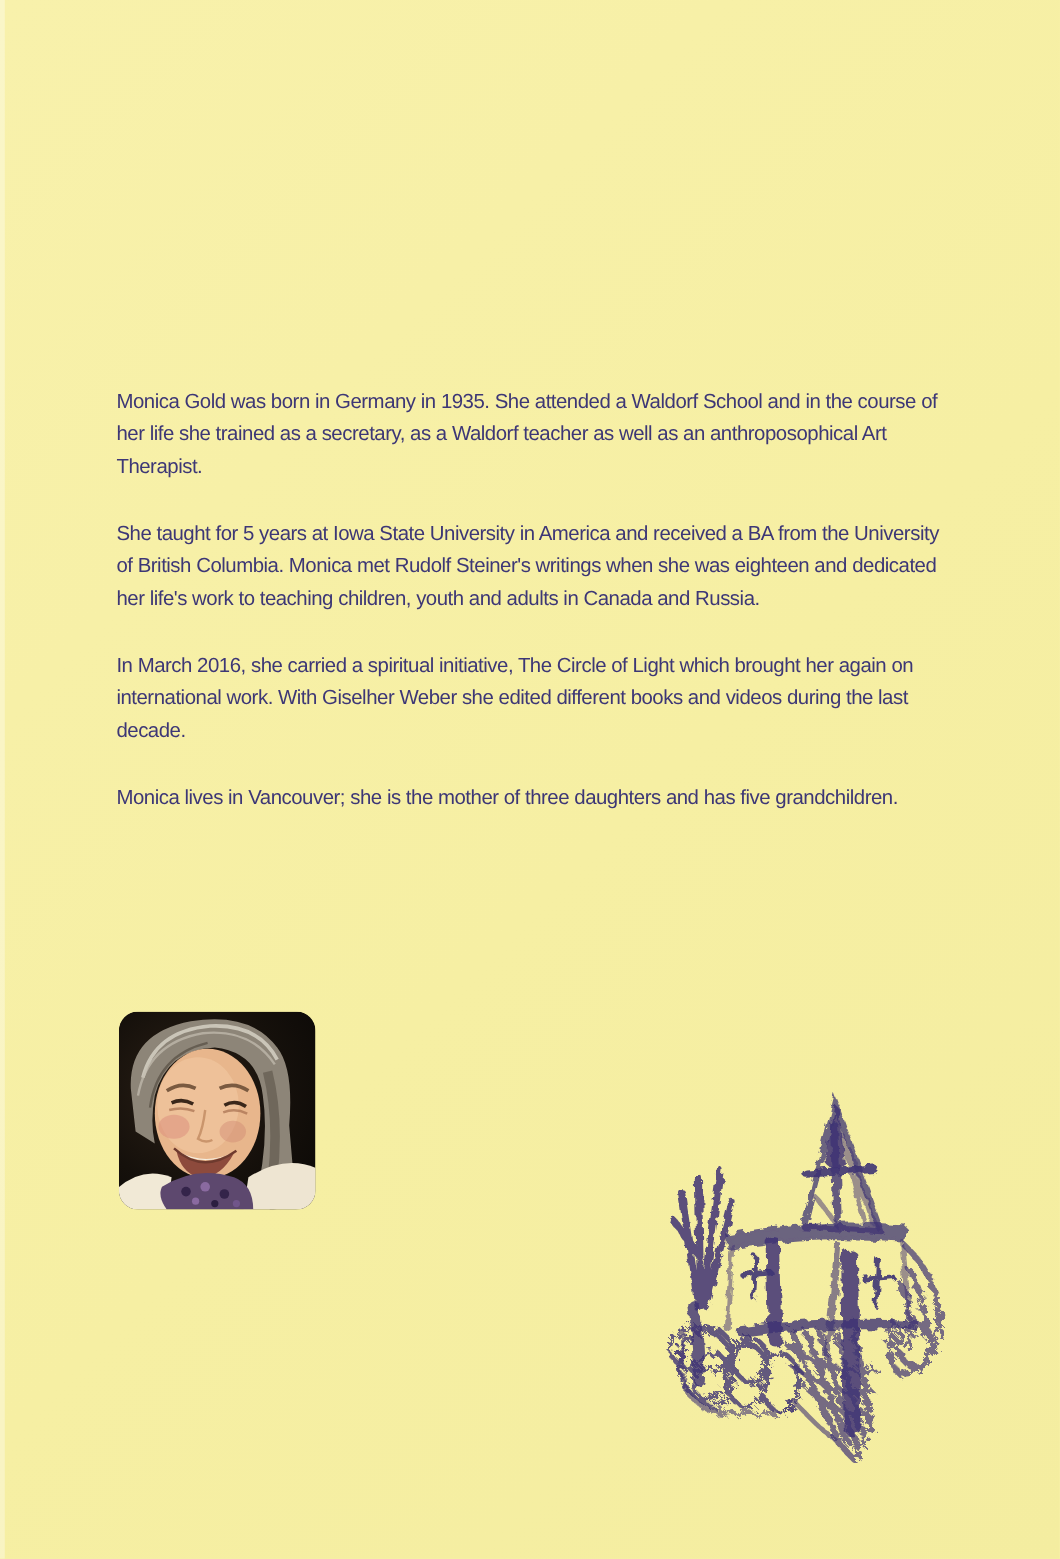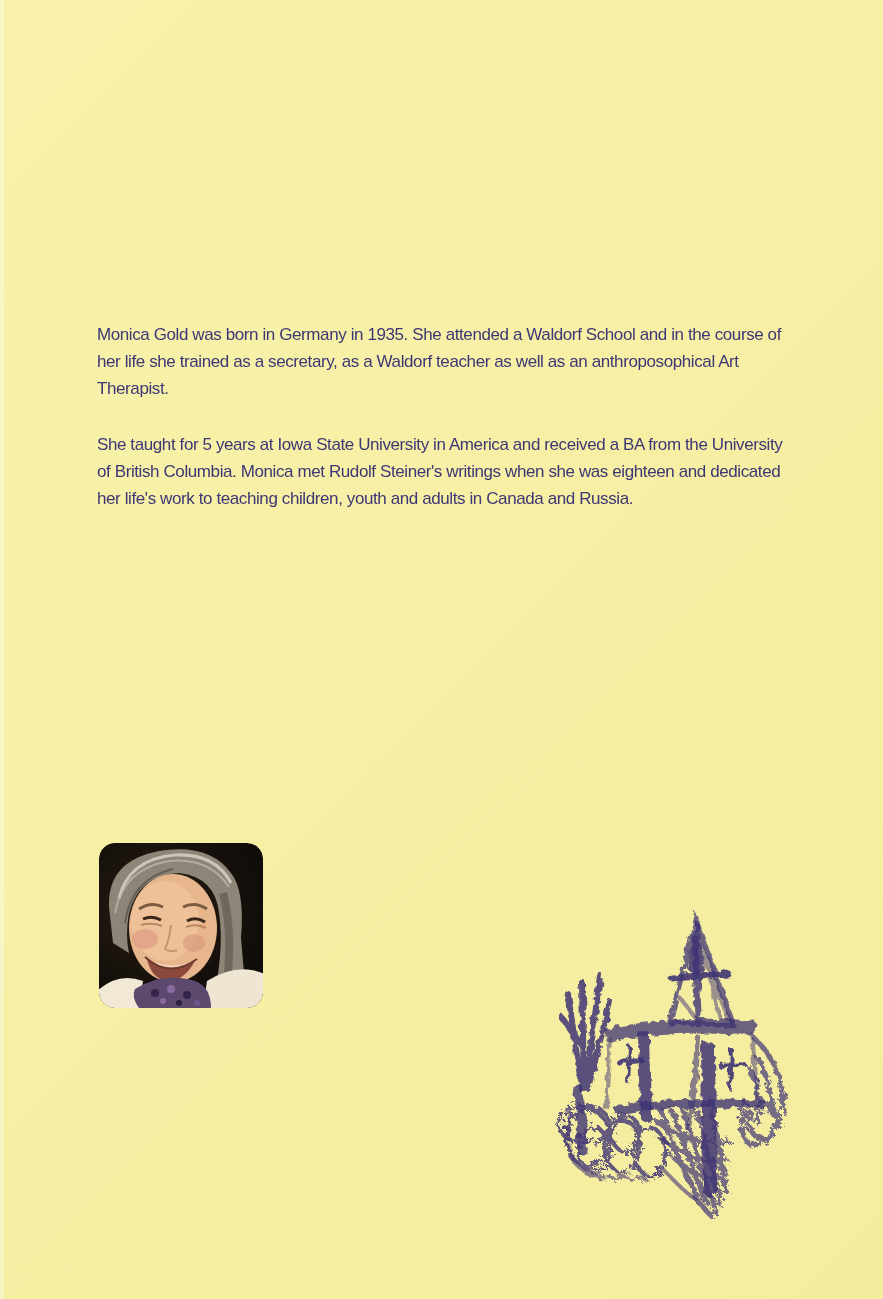--- a/index.html
+++ b/index.html
@@ -62,20 +62,22 @@
 </head>
 <body>
 
 <div class="cover">
 
   <div class="scan-edge"></div>
 
   <div class="bio-text">
     <p>Monica Gold was born in Germany in 1935. She attended a Waldorf School and in the course of her life she trained as a secretary, as a Waldorf teacher as well as an anthroposophical Art Therapist.</p>
     <p>She taught for 5 years at Iowa State University in America and received a BA from the University of British Columbia. Monica met Rudolf Steiner's writings when she was eighteen and dedicated her life's work to teaching children, youth and adults in Canada and Russia.</p>
+    <p>In March 2016, she carried a spiritual initiative, The Circle of Light which brought her again on international work. With Giselher Weber she edited different books and videos during the last decade.</p>
+    <p>Monica lives in Vancouver; she is the mother of three daughters and has five grandchildren.</p>
   </div>
 
   <svg class="author-photo" viewBox="0 0 164 165" xmlns="http://www.w3.org/2000/svg" aria-hidden="true">
     <defs>
       <clipPath id="photoClip">
           <rect x="0" y="0" width="164" height="165" rx="15"></rect>
         </clipPath>
       <radialGradient id="bgGrad" cx="35%" cy="40%" r="90%">
         <stop offset="0%" stop-color="#2b2016"></stop>
         <stop offset="55%" stop-color="#15100b"></stop>

